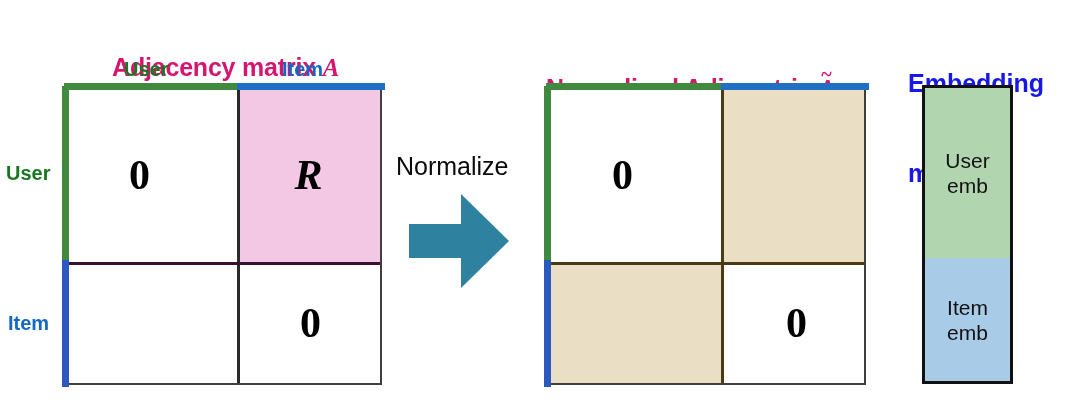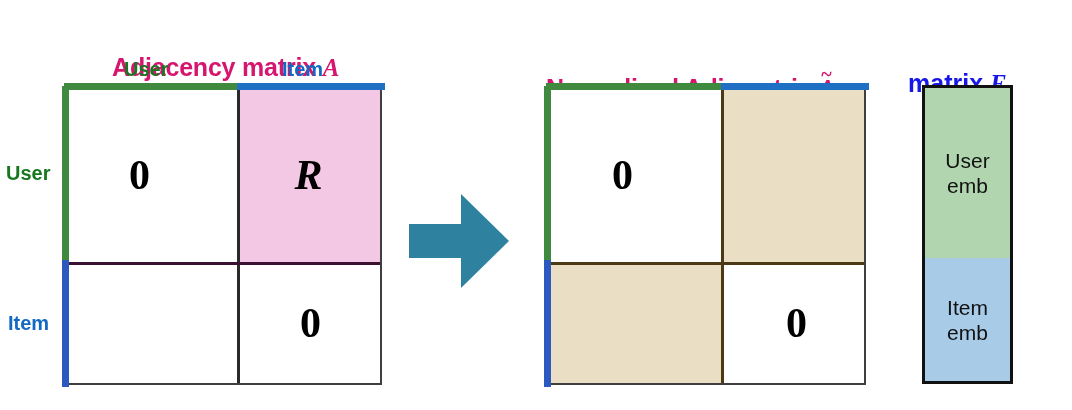--- a/index.html
+++ b/index.html
@@ -179,20 +179,21 @@
 
     <div class="divider-v" style="left:171px; top:0; width:3px; height:295px;"></div>
     <div class="divider-h" style="left:0; top:174px; width:314px; height:3px;"></div>
   </div>
 
   <div class="rule rule-top-user" style="left:64px;  top:83px;  width:176px; height:7px;"></div>
   <div class="rule rule-top-item" style="left:237px; top:83px;  width:148px; height:7px;"></div>
   <div class="rule rule-left-user" style="left:62px;  top:86px;  width:7px;  height:178px;"></div>
   <div class="rule rule-left-item" style="left:62px;  top:260px; width:7px;  height:127px;"></div>
 
+  <div class="abs arrow-label" style="left:396px; top:152px;">Normalize</div>
 
   <svg class="arrow-svg" style="left:409px; top:194px;" width="100" height="94" viewBox="0 0 100 94">
     <polygon points="0,30 52,30 52,0 100,47 52,94 52,64 0,64" fill="#2e82a0"></polygon>
   </svg>
 
   <div class="abs title-magenta" style="left:546px; top:13px;">
     <div><span>Normalized Adj. matrix </span><span class="tilde-wrap math-italic"><span class="tilde">~</span><span>A</span></span></div>
     <div>(self-loop omitted)</div>
   </div>
 
@@ -213,20 +214,21 @@
     <div class="divider-v-beige" style="left:173px; top:0; width:3px; height:295px;"></div>
     <div class="divider-h-beige" style="left:0; top:174px; width:316px; height:3px;"></div>
   </div>
 
   <div class="rule rule-top-user" style="left:546px; top:83px;  width:178px; height:7px;"></div>
   <div class="rule rule-top-item" style="left:721px; top:83px;  width:148px; height:7px;"></div>
   <div class="rule rule-left-user" style="left:544px; top:86px;  width:7px;  height:178px;"></div>
   <div class="rule rule-left-item" style="left:544px; top:260px; width:7px;  height:127px;"></div>
 
   <div class="abs title-blue" style="left:908px; top:8px;">
+    <div>Embedding</div>
     <div><span>matrix </span><span class="math-italic">E</span></div>
   </div>
 
   <div class="emb-box" style="left:922px; top:85px; width:91px; height:299px;">
     <div class="emb-seg emb-user" style="top:0; height:170px;">
       <div>User</div>
       <div>emb</div>
     </div>
     <div class="emb-seg emb-item" style="top:170px; height:123px;">
       <div>Item</div>

